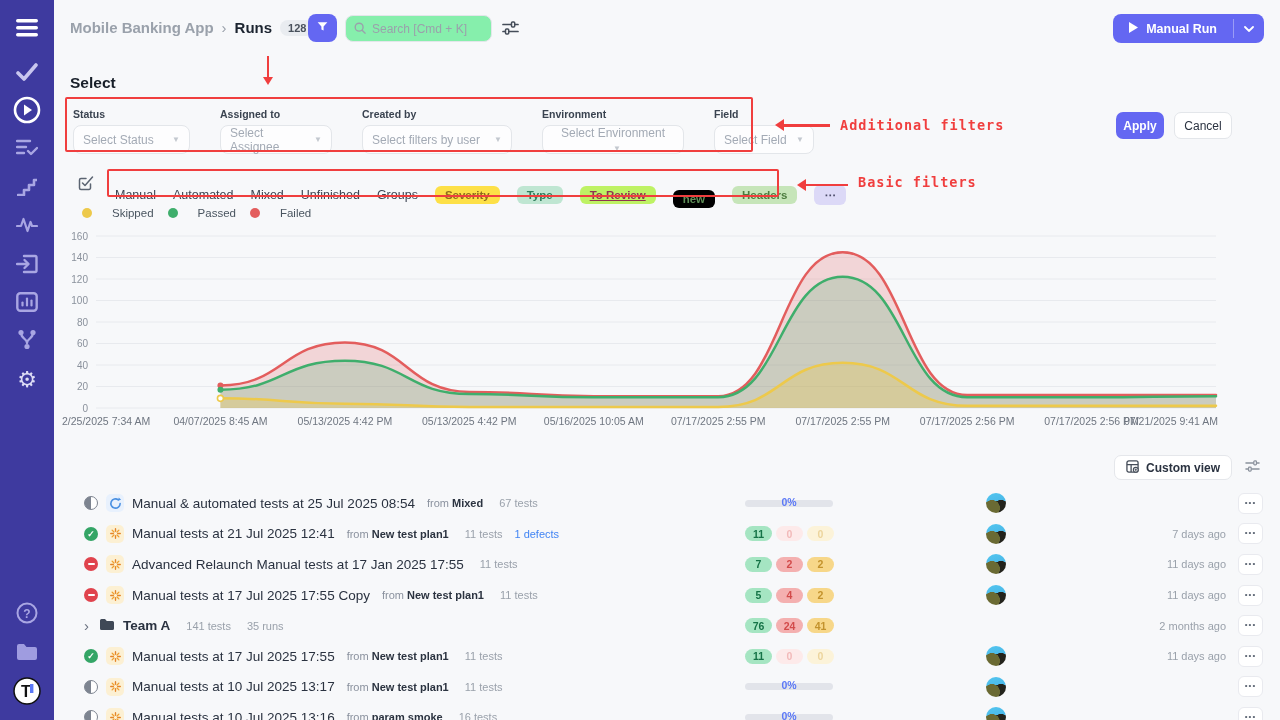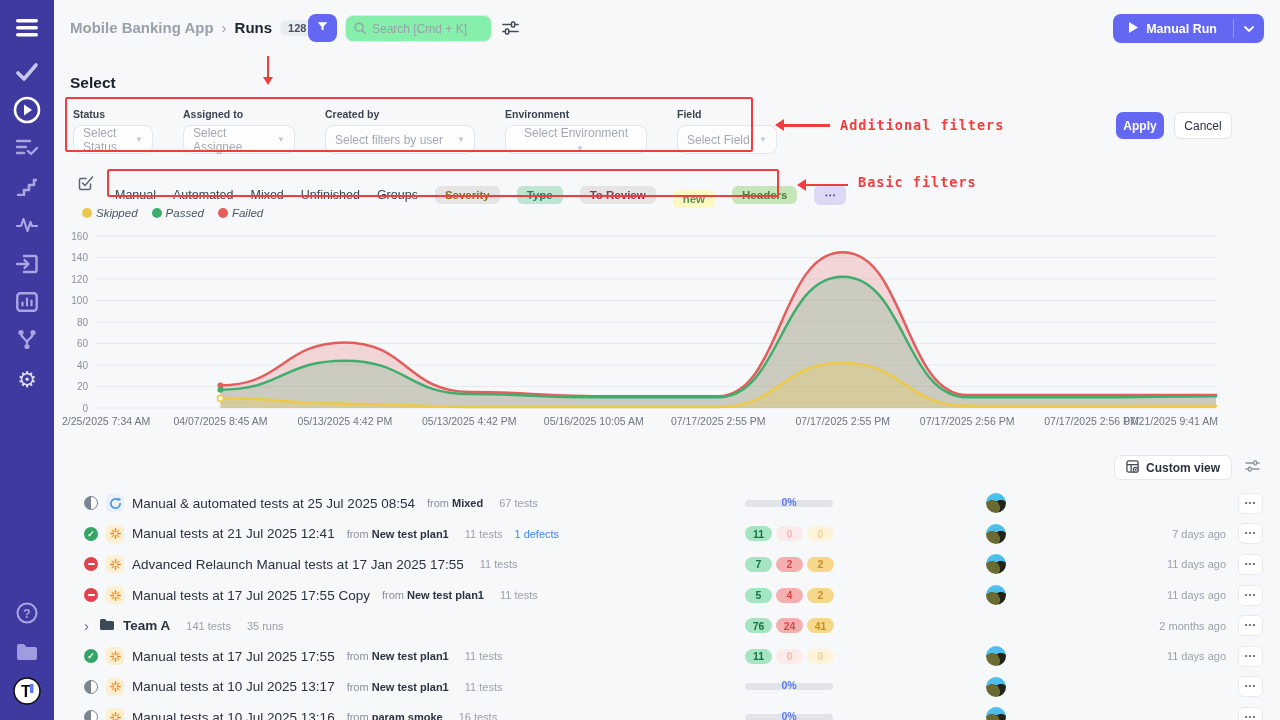--- a/index.html
+++ b/index.html
@@ -50,21 +50,21 @@
   .btn-cancel { width:58px; height:27px; background:#fff; color:#2a3240; font-size:12px; border:1px solid #e3e6ea; border-radius:7px; cursor:pointer; }
 
   
   .bulk-ic { position:absolute; left:78px; top:175px; cursor:pointer; }
   .bfilters { position:absolute; left:115px; top:182px; display:flex; align-items:center; gap:17px; }
   .bf-tab { font-size:12.5px; color:#3c4452; cursor:pointer; white-space:nowrap; }
   .bf-pill { font-size:11.5px; font-weight:bold; padding:3px 10px; border-radius:6px; cursor:pointer; white-space:nowrap; }
 
   
   .legend { position:absolute; left:82px; top:207px; display:flex; gap:14px; align-items:center; }
-  .lg-item { display:flex; align-items:center; gap:4px; font-size:11.5px; color:#4a5560;font-style:italic; }
+  .lg-item { display:flex; align-items:center; gap:20px; font-size:11.5px; color:#4a5560; }
   .lg-dot { width:10px; height:10px; border-radius:50%; }
   #chart-svg { position:absolute; left:60px; top:228px; }
   #chart-svg .grid { stroke:#e8eaee; stroke-width:1; }
   #chart-svg .ytick { fill:#8a919c; font-size:10px; font-family:"Liberation Sans",sans-serif; }
   #chart-svg .xtick { fill:#6f7681; font-size:10.5px; font-family:"Liberation Sans",sans-serif; }
 
   
   .view-row { position:absolute; top:455px; right:20px; display:flex; align-items:center; gap:13px; }
   .btn-view { display:flex; align-items:center; gap:7px; height:25px; padding:0 11px; background:#fff; border:1px solid #e5e7eb; border-radius:7px; font-size:12px; font-weight:bold; color:#2a3240; cursor:pointer; }
 
@@ -252,21 +252,21 @@
 <div class="anno arrow-left-line" style="left:778px; top:124px; width:52px;"></div>
 <div class="anno anno-text" style="left:840px; top:117px;">Additional filters</div>
 <div class="anno red-box" style="left:107px; top:169px; width:672px; height:28px;"></div>
 <div class="anno arrow-left-line" style="left:800px; top:181px; width:48px;"></div>
 <div class="anno anno-text" style="left:858px; top:174px;">Basic filters</div>
 
 <div class="filters-title">Select</div>
 <div class="filters-row" id="filters-row">
     <div class="ffield">
       <label>Status</label>
-      <div class="fselect" style="width: 80px;">
+      <div class="fselect" style="width: 117px;">
         <span>Select Status</span>
         <span class="car">▼</span>
       </div>
     </div>
     <div class="ffield">
       <label>Assigned to</label>
       <div class="fselect" style="width: 112px;">
         <span>Select Assignee</span>
         <span class="car">▼</span>
       </div>
@@ -305,24 +305,24 @@
         <path d="M4.5 8 l2.5 2.5 L14.5 2"></path>
       </g>
     </svg>
 </span>
 <div class="bfilters" id="bf-row">
     <span class="bf-tab">Manual</span>
     <span class="bf-tab">Automated</span>
     <span class="bf-tab">Mixed</span>
     <span class="bf-tab">Unfinished</span>
     <span class="bf-tab">Groups</span>
-    <span class="bf-pill" style="background: #e5e5e5; color: rgb(143, 108, 29);">Severity</span>
+    <span class="bf-pill" style="background: #fde047; color: rgb(143, 108, 29);">Severity</span>
     <span class="bf-pill" style="background: rgb(191, 230, 210); color: rgb(47, 125, 92);">Type</span>
-    <span class="bf-pill" style="background: #e5e5e5; color: rgb(142, 53, 80);">To Review</span>
-    <span class="bf-pill" style="background: #fef9c3; color: rgb(95, 143, 88); margin-top: 8px;">new</span>
+    <span class="bf-pill" style="background: #bef264; color: rgb(142, 53, 80); text-decoration: underline;">To Review</span>
+    <span class="bf-pill" style="background: #000000; color: rgb(95, 143, 88); margin-top: 8px;">new</span>
     <span class="bf-pill" style="background: rgb(198, 229, 185); color: rgb(76, 124, 63);">Headers</span>
     <span class="bf-pill" style="background: rgb(220, 217, 247); color: rgb(74, 74, 104);">⋯</span>
   </div>
 
 <div class="legend" id="legend">
     <span class="lg-item">
       <span class="lg-dot" style="background: rgb(237, 201, 75);"></span>
       <span>Skipped</span>
     </span>
     <span class="lg-item">

